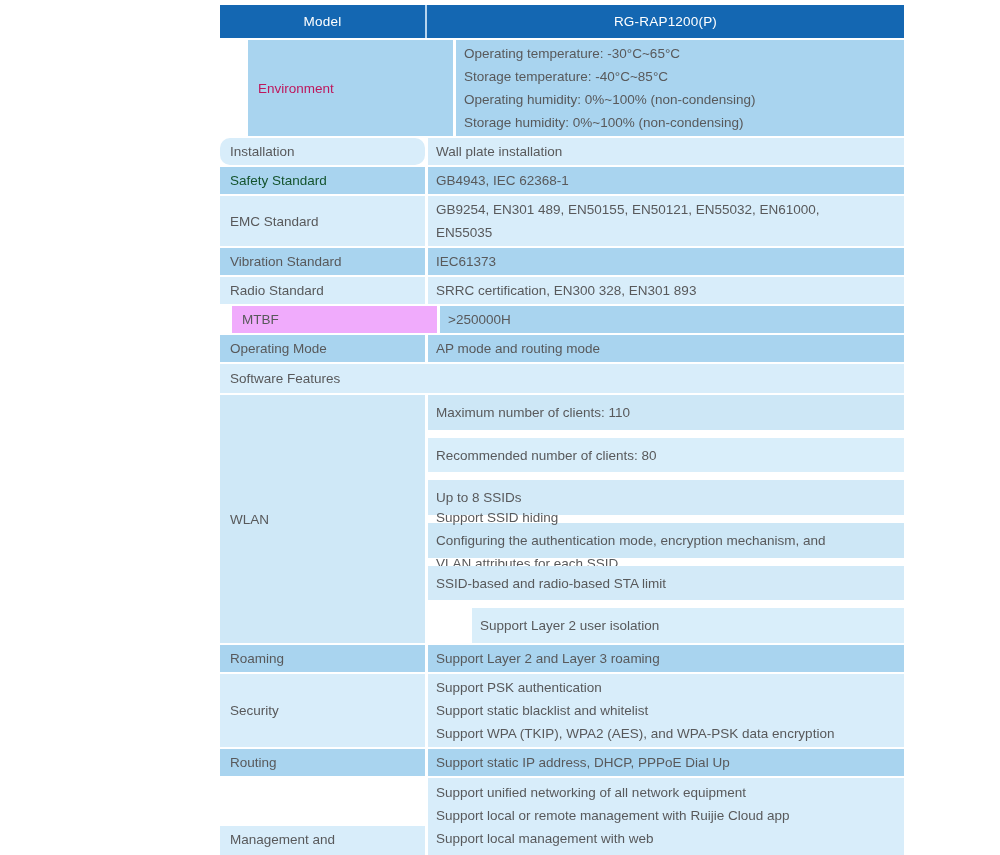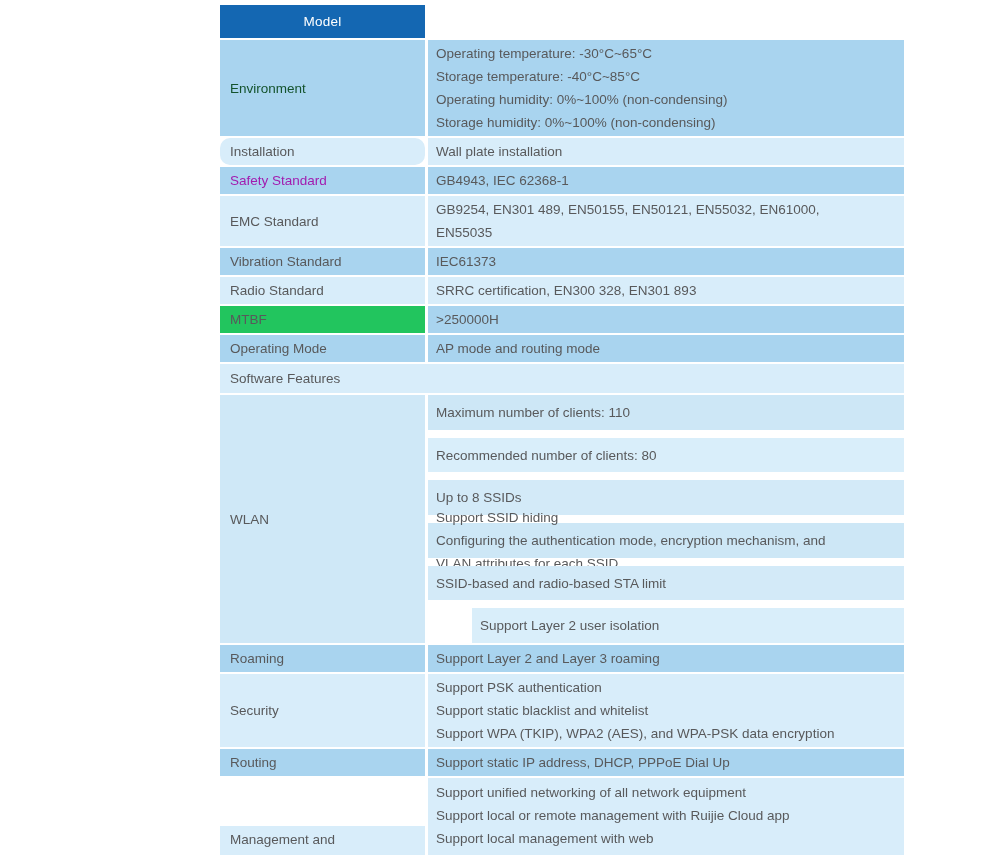--- a/index.html
+++ b/index.html
@@ -108,52 +108,53 @@
     flex: 1;
   }
 </style>
 </head>
 <body>
 
 <div class="page">
   <div class="spec-table" style="border-bottom-color: rgb(20, 20, 32);">
     <div class="thead">
       <div class="th th-left" style="background: rgb(20, 103, 178); color: rgb(255, 255, 255);">Model</div>
+      <div class="th th-right" style="background: rgb(20, 103, 178); color: rgb(255, 255, 255); border-left-color: rgb(183, 212, 238);">RG-RAP1200(P)</div>
     </div>
     <div id="tbody">
         <div class="row">
-          <div class="cell-label" style="background: rgb(169, 212, 239); color: #14532d;">Environment</div>
+          <div class="cell-label" style="background: rgb(169, 212, 239); color: #be185d; margin-left: 28px;">Environment</div>
           <div class="cell-value" style="background: rgb(169, 212, 239); color: rgb(88, 89, 91);">Operating temperature: -30°C~65°C
 Storage temperature: -40°C~85°C
 Operating humidity: 0%~100% (non-condensing)
 Storage humidity: 0%~100% (non-condensing)</div>
         </div>
         <div class="row">
           <div class="cell-label" style="background: rgb(216, 237, 250); color: rgb(88, 89, 91); border-radius: 10px;">Installation</div>
           <div class="cell-value" style="background: rgb(216, 237, 250); color: rgb(88, 89, 91);">Wall plate installation</div>
         </div>
         <div class="row">
-          <div class="cell-label" style="background: rgb(169, 212, 239); color: #a21caf;">Safety Standard</div>
+          <div class="cell-label" style="background: rgb(169, 212, 239); color: #14532d;">Safety Standard</div>
           <div class="cell-value" style="background: rgb(169, 212, 239); color: rgb(88, 89, 91);">GB4943, IEC 62368-1</div>
         </div>
         <div class="row">
           <div class="cell-label" style="background: rgb(216, 237, 250); color: rgb(88, 89, 91); text-align: center;">EMC Standard</div>
           <div class="cell-value" style="background: rgb(216, 237, 250); color: rgb(88, 89, 91);">GB9254, EN301 489, EN50155, EN50121, EN55032, EN61000,
 EN55035</div>
         </div>
         <div class="row">
           <div class="cell-label" style="background: rgb(169, 212, 239); color: rgb(88, 89, 91);">Vibration Standard</div>
           <div class="cell-value" style="background: rgb(169, 212, 239); color: rgb(88, 89, 91);">IEC61373</div>
         </div>
         <div class="row">
           <div class="cell-label" style="background: rgb(216, 237, 250); color: rgb(88, 89, 91);">Radio Standard</div>
           <div class="cell-value" style="background: rgb(216, 237, 250); color: rgb(88, 89, 91);">SRRC certification, EN300 328, EN301 893</div>
         </div>
         <div class="row">
-          <div class="cell-label" style="background: #22c55e; color: rgb(88, 89, 91);">MTBF</div>
+          <div class="cell-label" style="background: #f0abfc; color: rgb(88, 89, 91); margin-left: 12px;">MTBF</div>
           <div class="cell-value" style="background: rgb(169, 212, 239); color: rgb(88, 89, 91);">&gt;250000H</div>
         </div>
         <div class="row">
           <div class="cell-label" style="background: rgb(169, 212, 239); color: rgb(88, 89, 91);">Operating Mode</div>
           <div class="cell-value" style="background: rgb(169, 212, 239); color: rgb(88, 89, 91);">AP mode and routing mode</div>
         </div>
         <div class="row">
           <div class="cell-span" style="background: rgb(216, 237, 250);">Software Features</div>
         </div>
         <div class="row">

